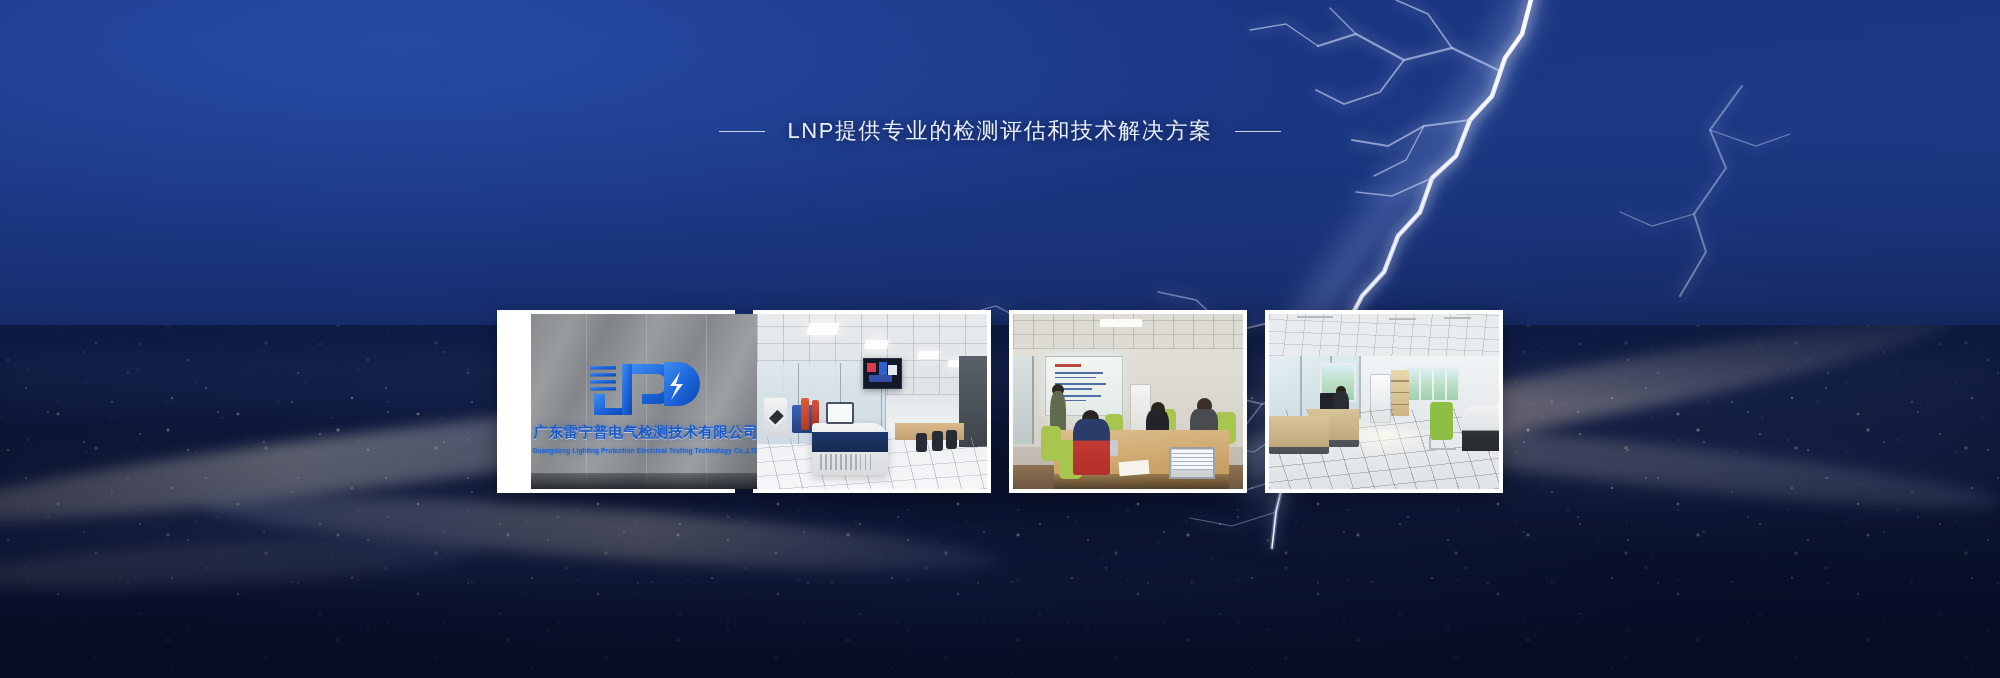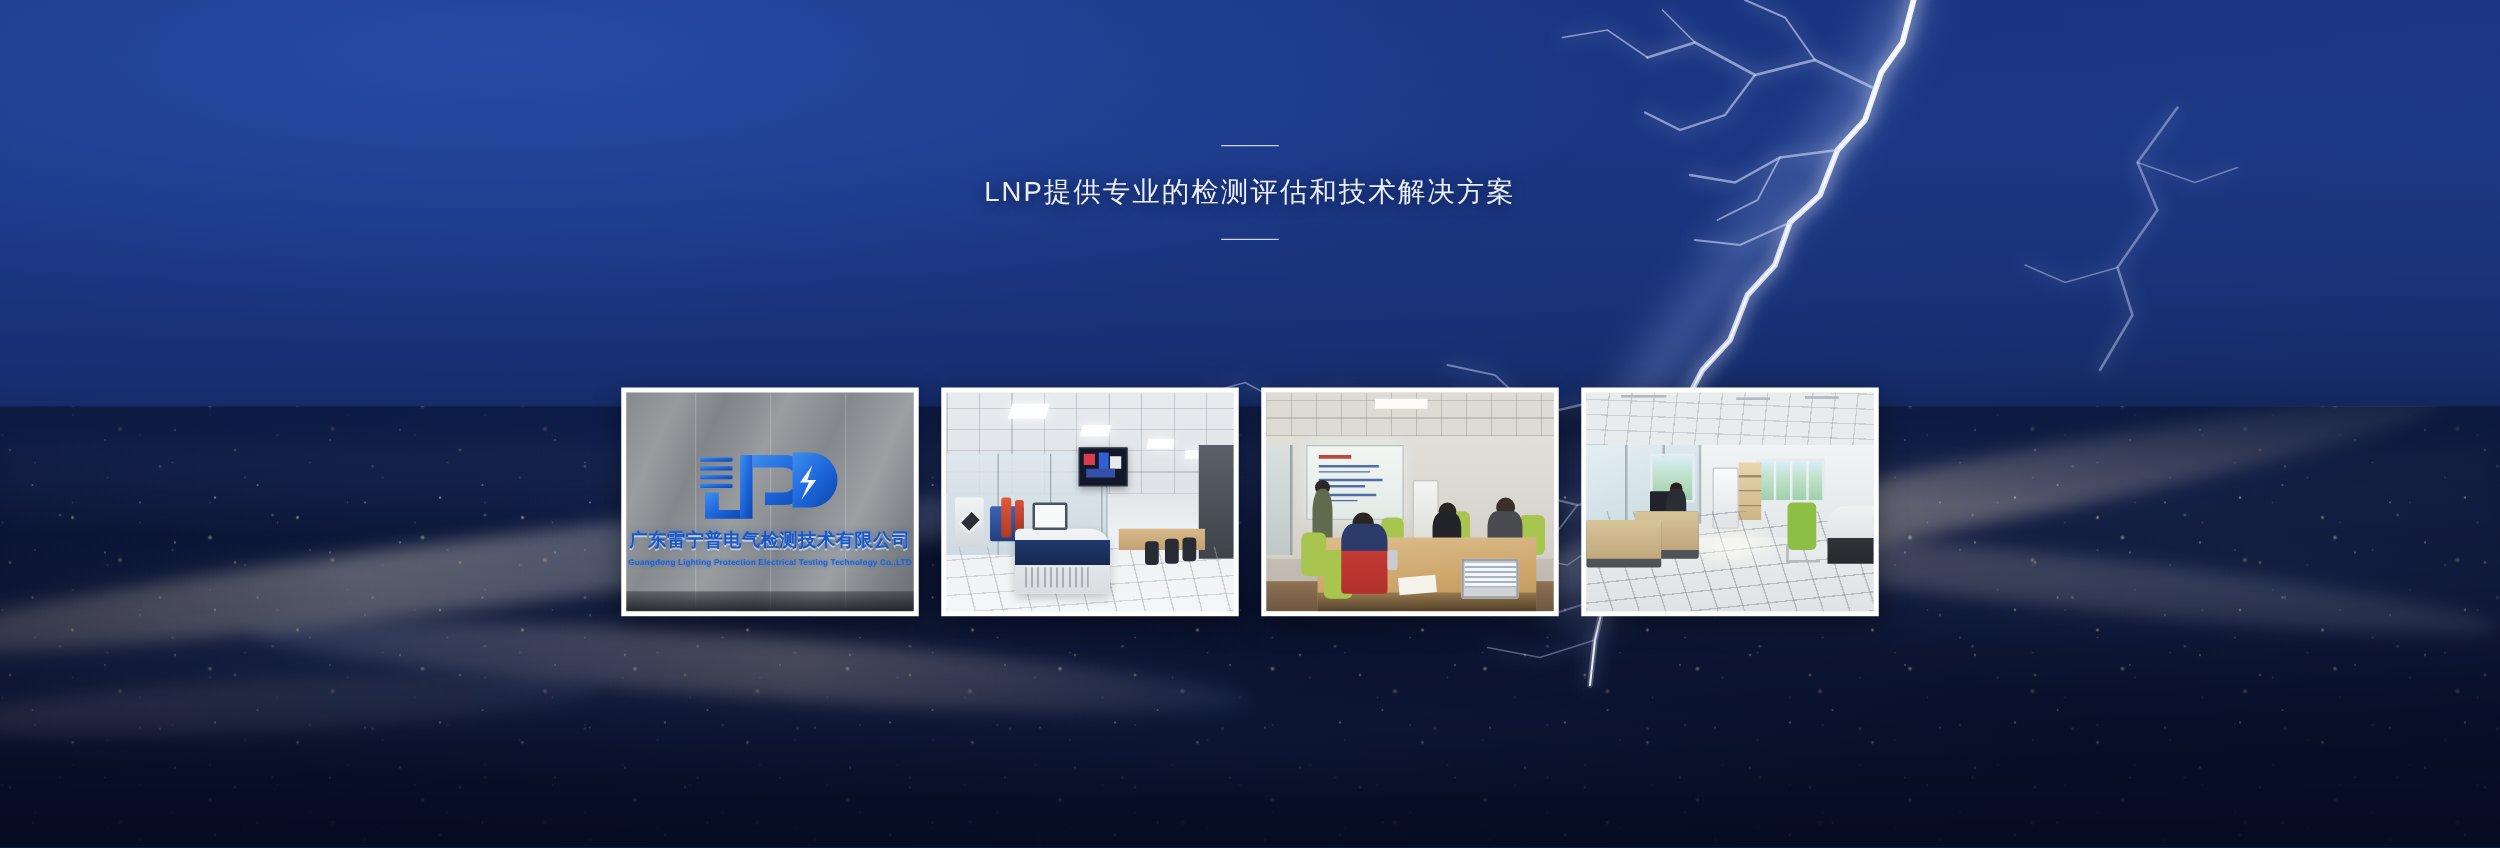--- a/index.html
+++ b/index.html
@@ -118,21 +118,21 @@
   .headline{
     color:#ffffff;
     font-size:62px;
     font-weight:700;
     letter-spacing:3px;
     line-height:1.18;
     text-shadow:0 2px 16px rgba(10,20,60,.75), 0 0 34px rgba(120,160,255,.25);
   }
   .sub-wrap{
     margin-top:20px;
-    display:flex; align-items:center; justify-content:center; gap:22px;flex-direction:column;
+    display:flex; align-items:center; justify-content:center; gap:22px;
   }
   .rule{
     display:block;
     width:46px; height:1px;
     background:rgba(255,255,255,.78);
   }
   .subtitle{
     color:#e9eefc;
     font-size:22px;
     letter-spacing:1.6px;
@@ -156,20 +156,21 @@
   .photo .inner{
     width:100%; height:100%;
     position:relative; overflow:hidden;
     background:#5a5f63;
   }
 
   
   .p1 .inner{
     background:
       linear-gradient(115deg, #6e7276 0%, #8b8f92 14%, #7b7f83 26%, #9a9da0 42%, #84888c 58%, #9da0a3 74%, #7e8286 88%, #6a6e72 100%);
+    margin-left: 30px;
   }
   .p1 .seam{ position:absolute; top:0; bottom:0; width:1px; background:rgba(255,255,255,.18); }
   .p1 .seam.s1{ left:24%; } .p1 .seam.s2{ left:50%; } .p1 .seam.s3{ left:76%; }
   .p1 .glare{
     position:absolute; left:-10%; top:-20%; width:60%; height:150%;
     background:linear-gradient(100deg, rgba(255,255,255,.22), rgba(255,255,255,0) 65%);
     transform:rotate(6deg);
   }
   .p1 .floor{
     position:absolute; left:0; right:0; bottom:0; height:9%;

